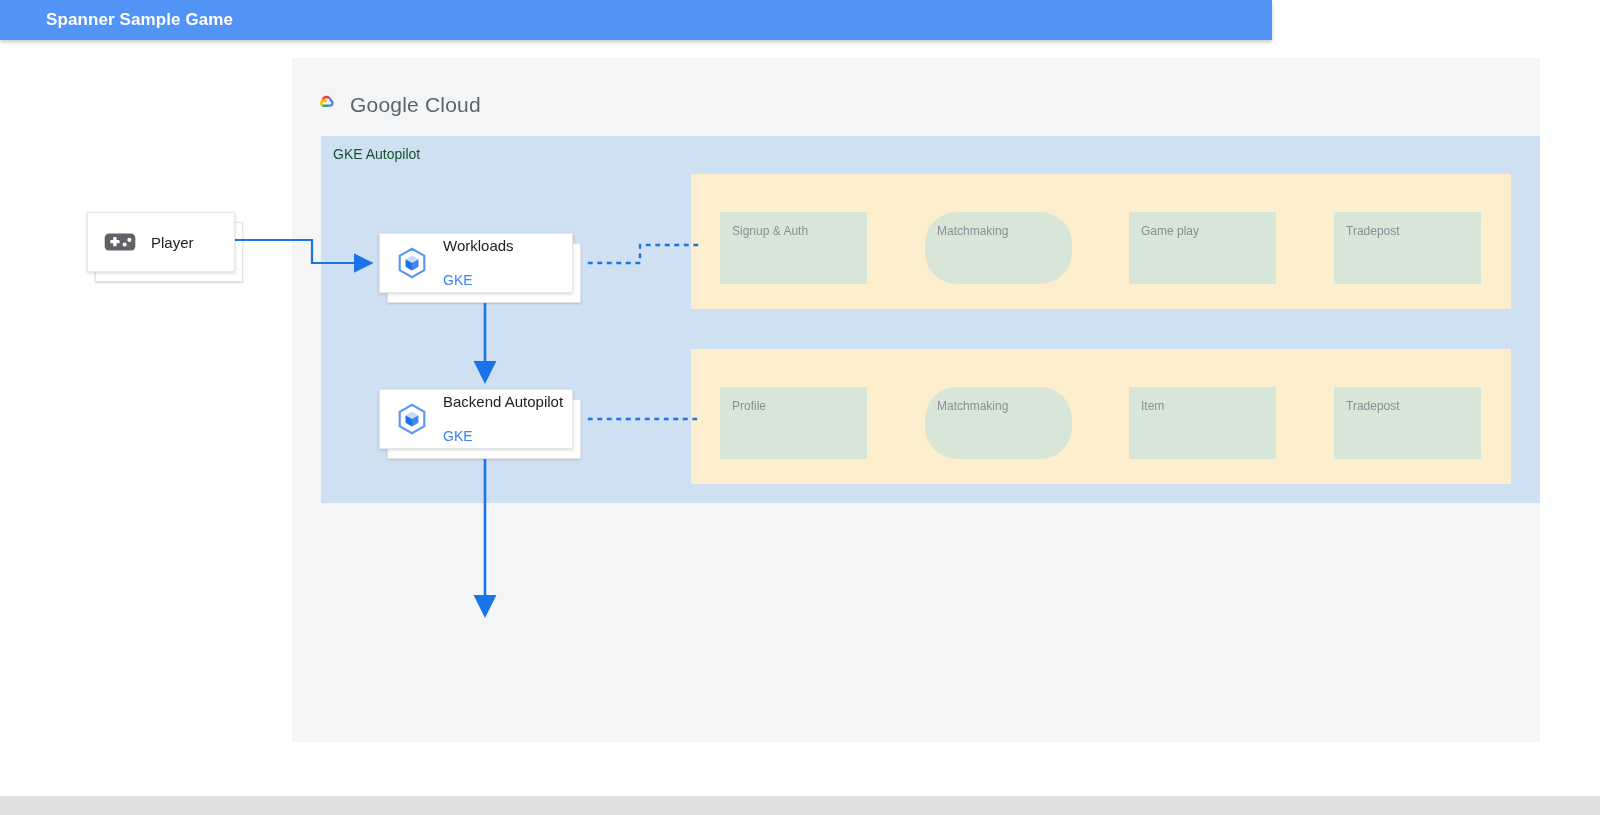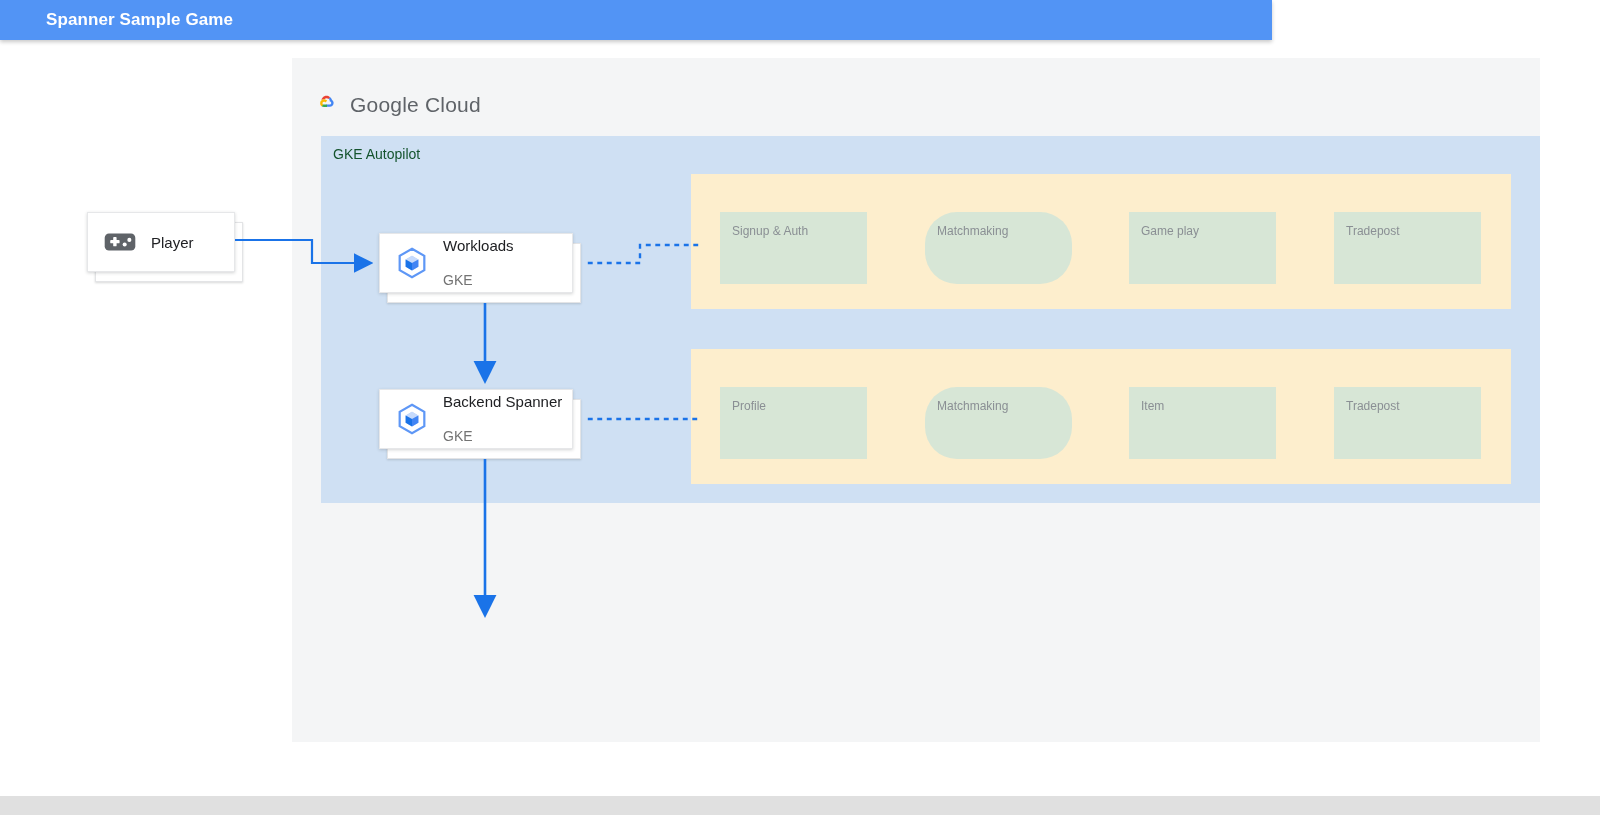--- a/index.html
+++ b/index.html
@@ -104,21 +104,21 @@
     display: flex; align-items: center;
   }
   .node .node-icon {
     width: 34px; height: 34px;
     margin-left: 15px; margin-right: 14px;
     flex: 0 0 auto;
     display: block;
   }
   .node .node-text { display: flex; flex-direction: column; justify-content: center; }
   .node .node-title { font-size: 15px; color: #202124; line-height: 19px; }
-  .node .node-sub   { font-size: 14px; color: #737373; line-height: 19px; margin-top: 16px; }
+  .node .node-sub   { font-size: 14px; color: #3b82f6; line-height: 19px; margin-top: 16px; }
 
   
   .node-player   { left: 87px;  top: 172px; width: 148px; height: 60px; }
   .node-workloads{ left: 379px; top: 193px; width: 194px; height: 60px; }
   .node-backend  { left: 379px; top: 349px; width: 194px; height: 60px; }
   .node-gamesdb  { left: 379px; top: 583px; width: 194px; height: 60px; }
   .node-player .node-title { font-size: 15px; }
 
   
   .connectors {
@@ -249,21 +249,21 @@
     <div class="card-back"></div>
     <div class="card-front">
       <svg class="node-icon" viewBox="0 0 40 40">
         <path d="M20 3.2 L34.5 11.6 L34.5 28.4 L20 36.8 L5.5 28.4 L5.5 11.6 Z" fill="none" stroke="#5e97f6" stroke-width="2.6"></path>
         <path d="M20 11.5 L27.5 15.8 L27.5 24.4 L20 28.7 L12.5 24.4 L12.5 15.8 Z" fill="#aecbfa"></path>
         <path d="M20 11.5 L27.5 15.8 L20 20.1 L12.5 15.8 Z" fill="#c6dafc"></path>
         <path d="M20 20.1 L27.5 15.8 L27.5 24.4 L20 28.7 Z" fill="#4285f4"></path>
         <path d="M20 20.1 L12.5 15.8 L12.5 24.4 L20 28.7 Z" fill="#1a73e8"></path>
       </svg>
       <div class="node-text">
-        <div class="node-title">Backend Spanner</div>
+        <div class="node-title">Backend Autopilot</div>
         <div class="node-sub">GKE</div>
       </div>
     </div>
   </div>
 
 
 </div>
 
 <div class="bottom-strip"></div>
 

